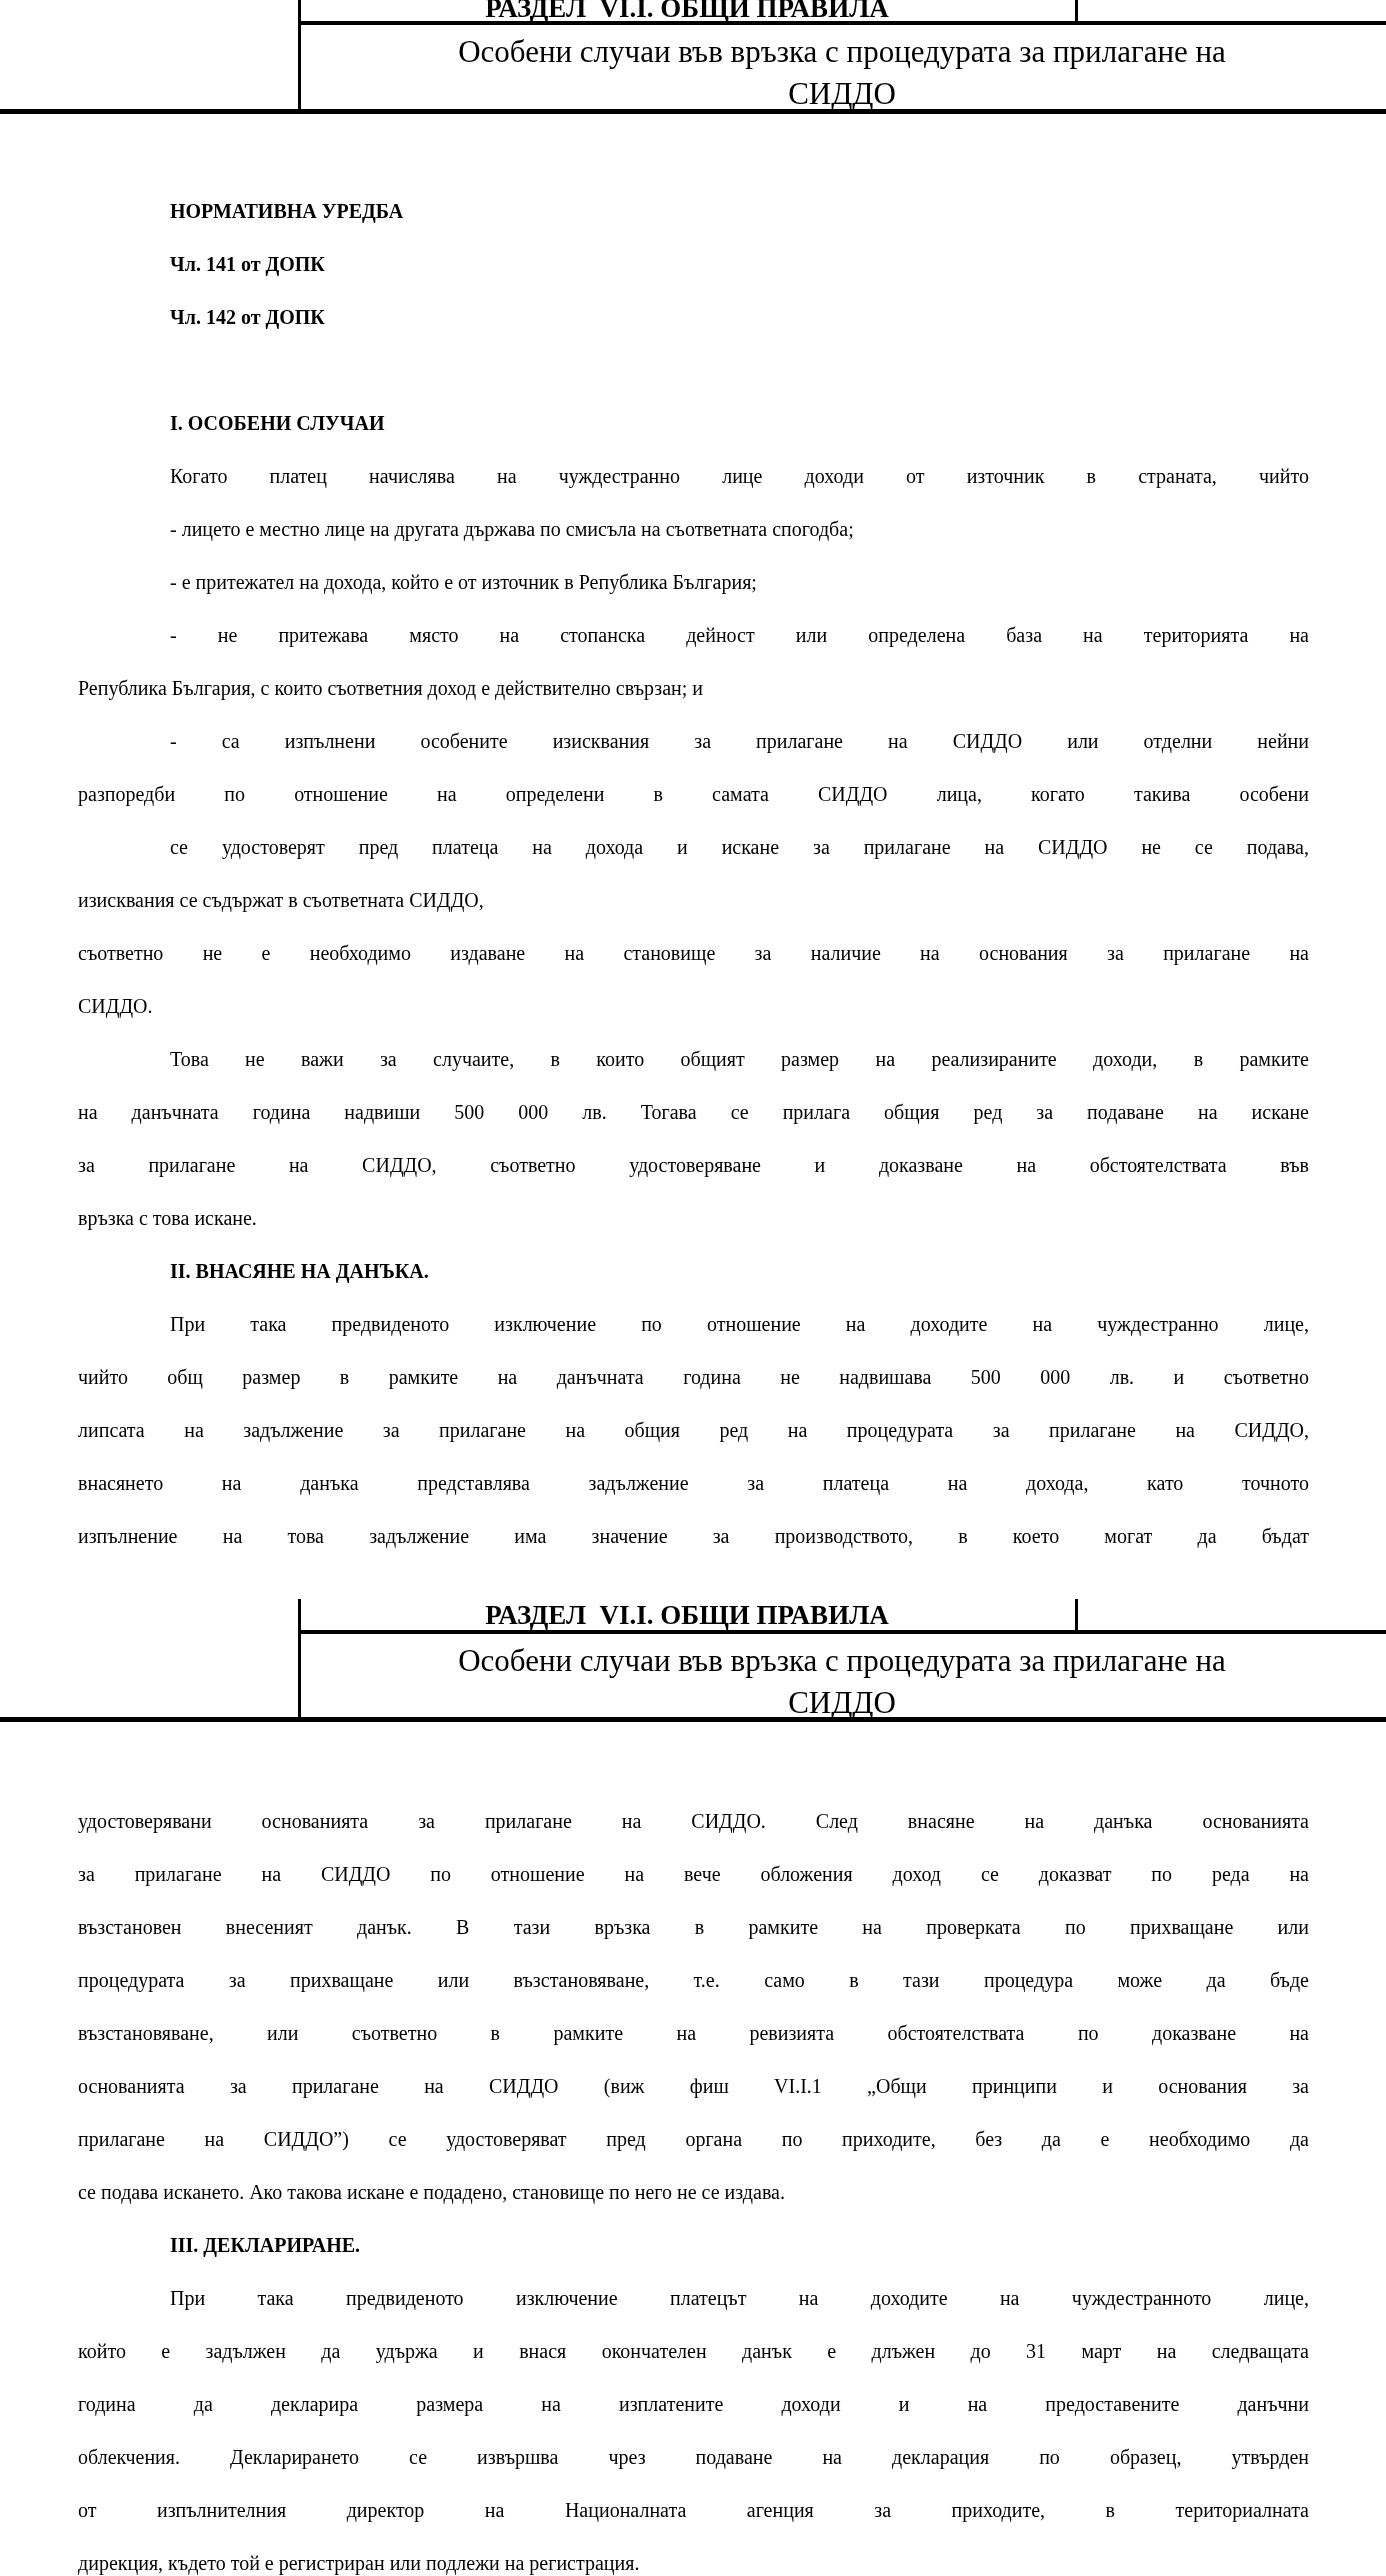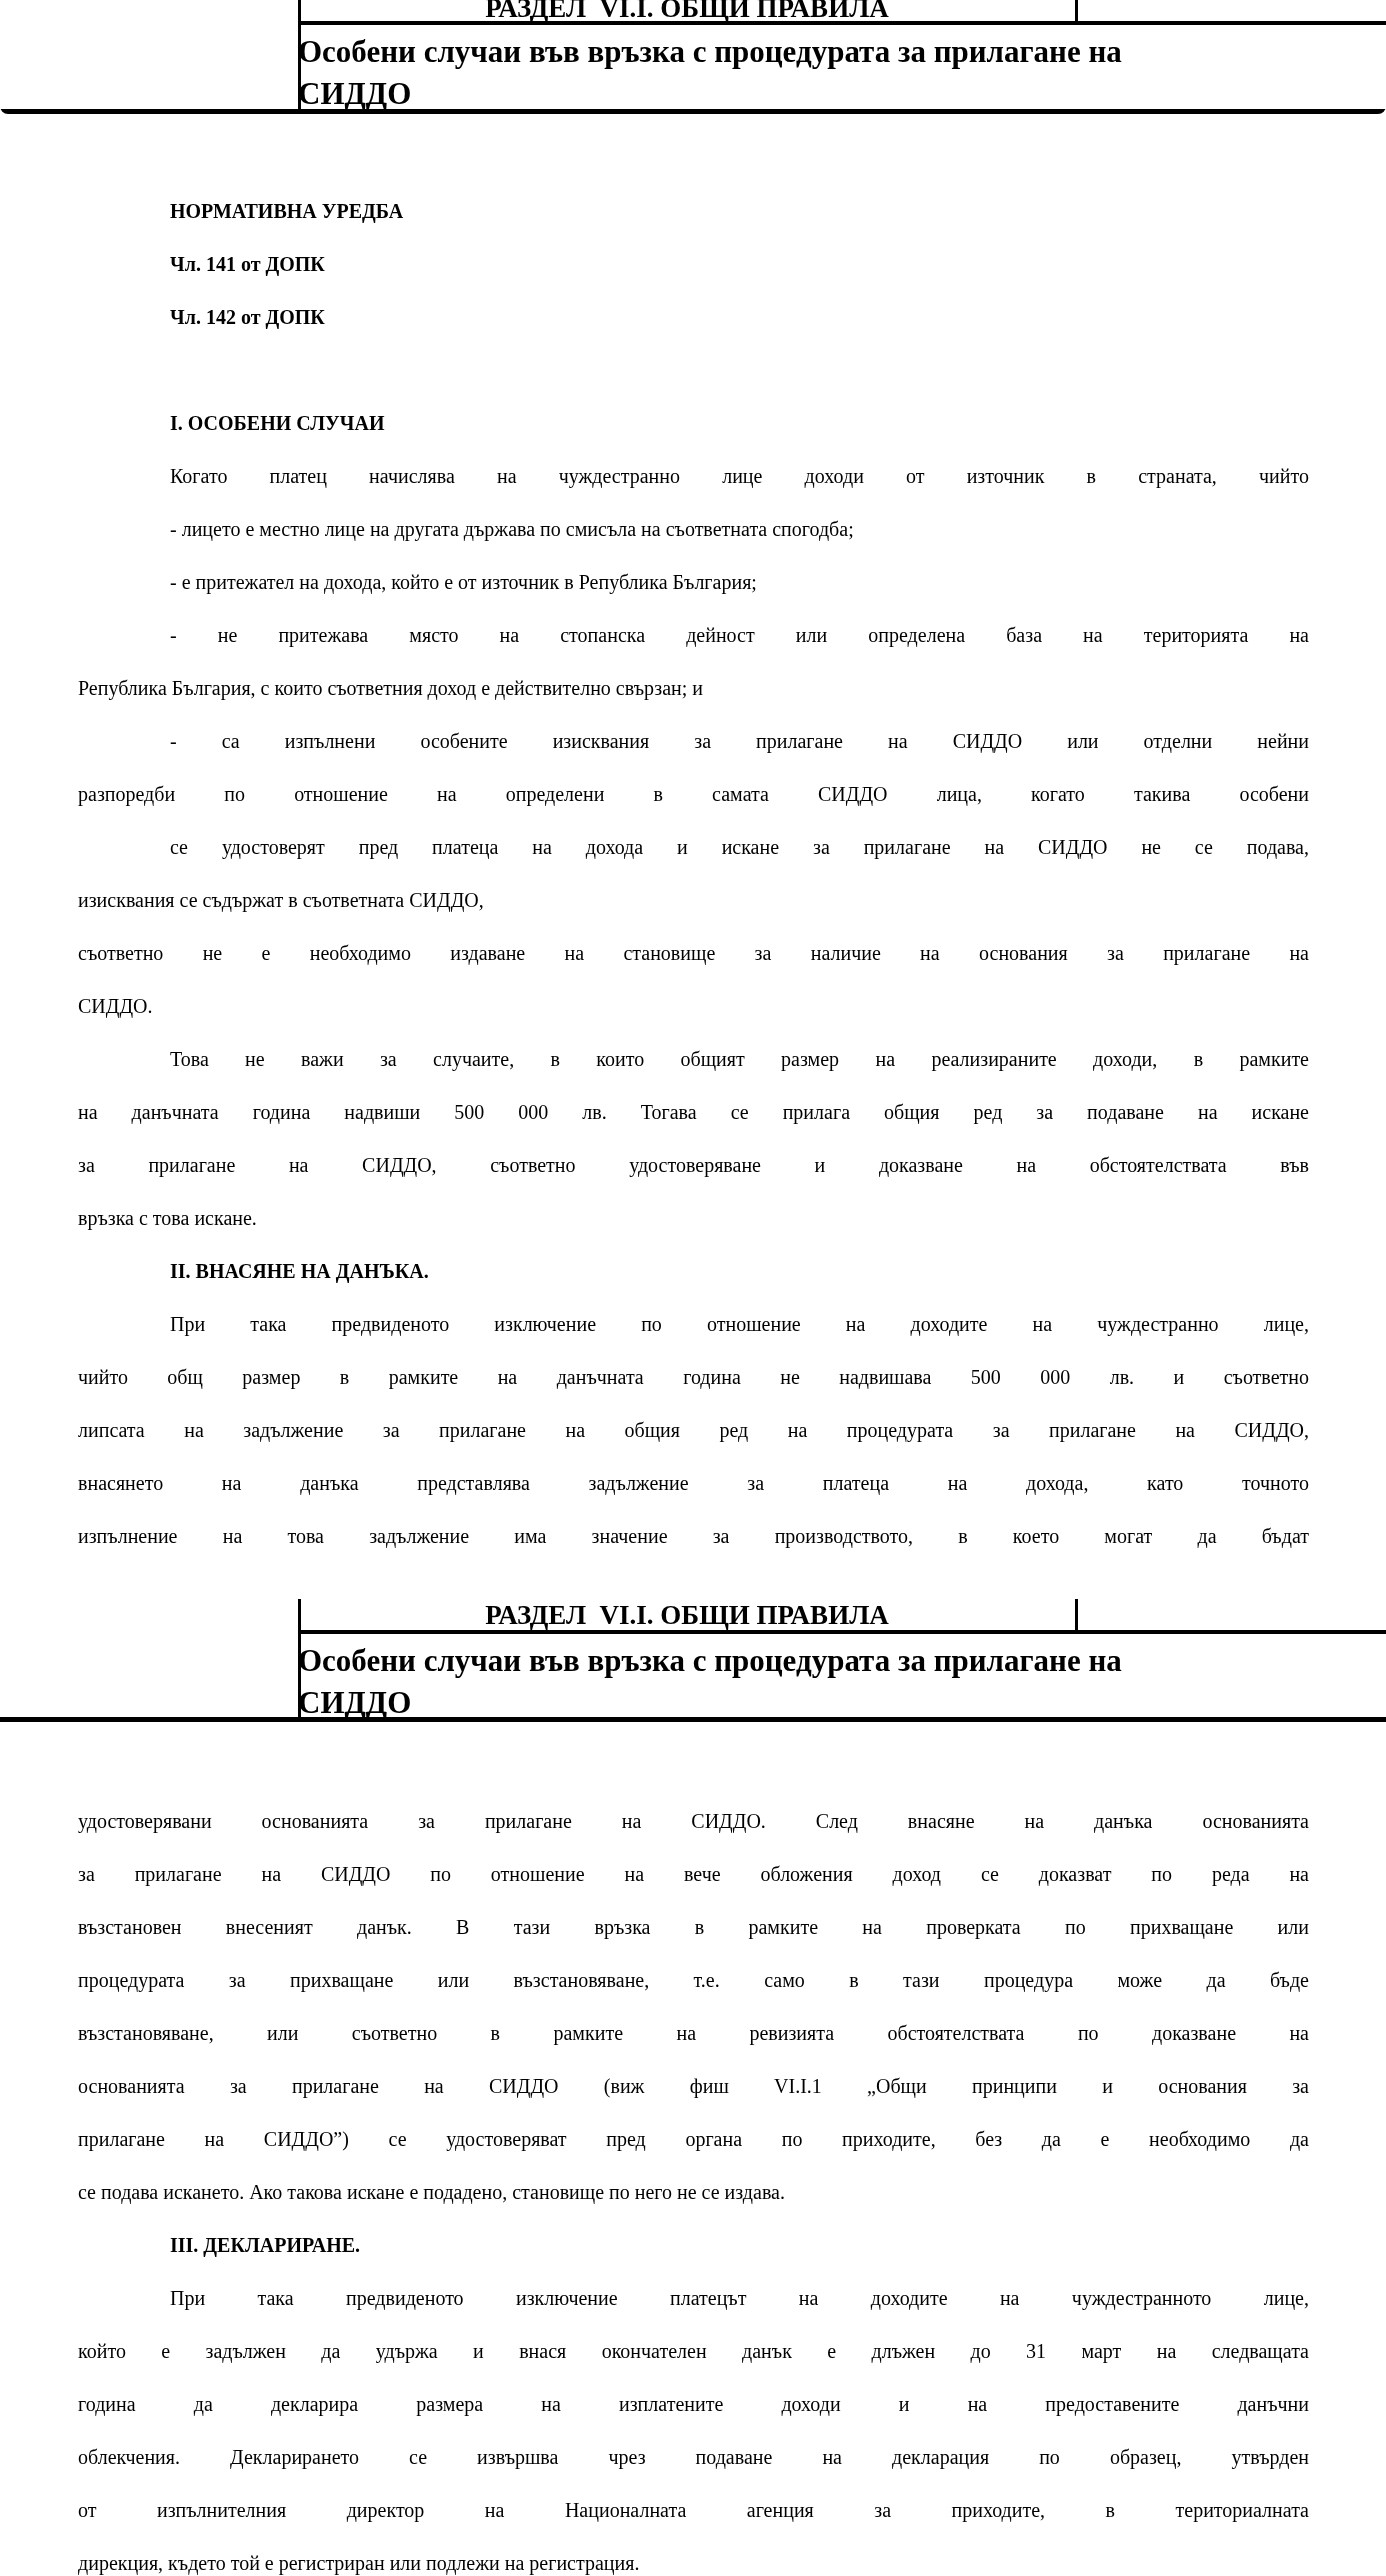--- a/index.html
+++ b/index.html
@@ -4,29 +4,29 @@
 <style>
   html,body{margin:0;padding:0;}
   body{
     width:1386px;height:2576px;position:relative;background:#ffffff;
     font-family:"Liberation Serif","DejaVu Serif",serif;color:#000;
     overflow:hidden;
   }
   .page{position:absolute;left:0;top:0;width:1386px;height:2576px;background:#fff;}
 
   
-  .hdr{position:absolute;left:0;width:1386px;border-radius:8px;}
+  .hdr{position:absolute;left:0;width:1386px;}
   .hdr .bline{position:absolute;background:#000;}
   .hdr .row1-text{
     position:absolute;left:298px;width:778px;text-align:center;
     font-weight:bold;font-size:27px;line-height:28px;white-space:nowrap;
   }
   .hdr .row2-text{
-    position:absolute;left:298px;width:1088px;
-    font-weight:bold;font-size:31px;line-height:42px;
+    position:absolute;left:298px;width:1088px;text-align:center;
+    font-weight:normal;font-size:31px;line-height:42px;
   }
   #hdr1{top:0;height:114px;overflow:hidden;}
   #hdr2{top:1599px;height:122px;}
 
   
   .content{position:absolute;left:78px;width:1231px;font-size:20px;}
   #p1-content{top:185px;}
   #p2-content{top:1795px;}
   .line{
     height:53px;line-height:53px;

